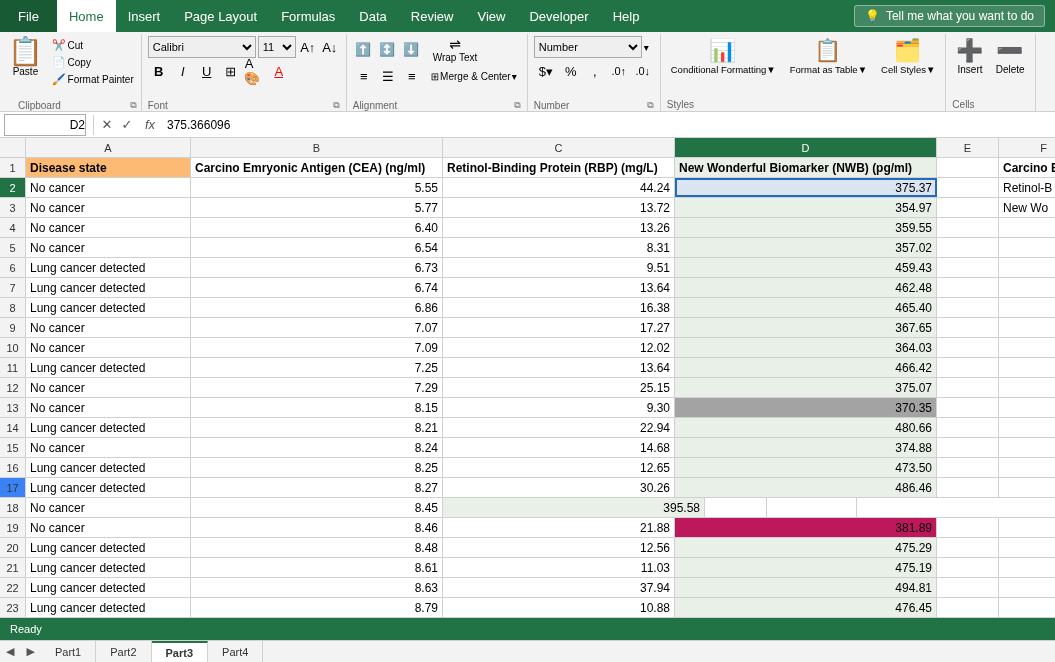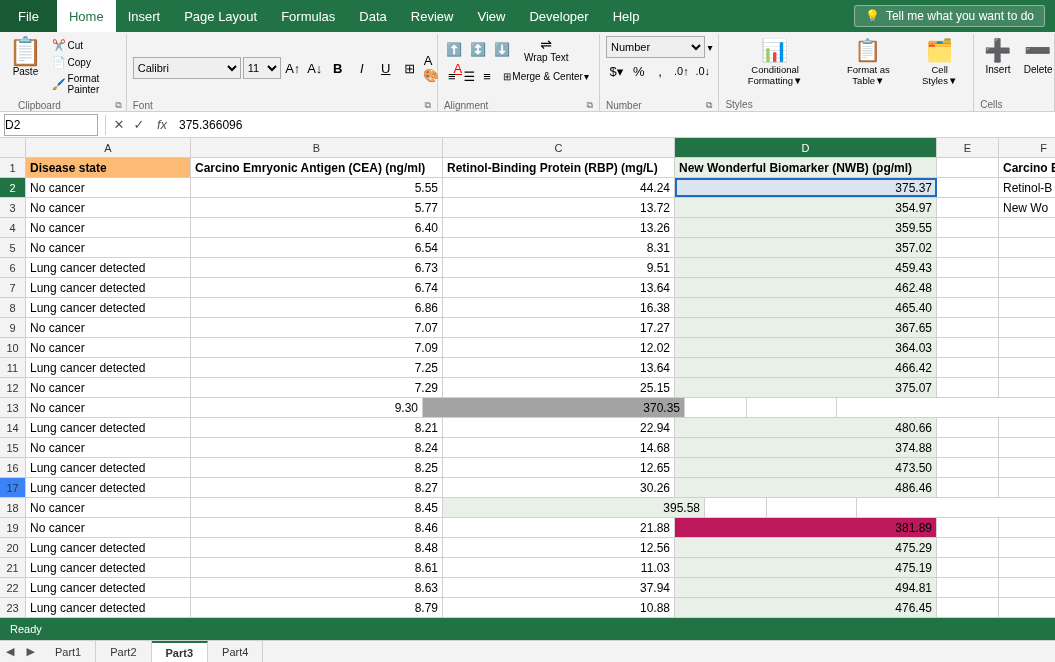--- a/index.html
+++ b/index.html
@@ -52,21 +52,21 @@
         </div>
       </div>
     </div>
     <div style="display:flex;align-items:center;justify-content:space-between;margin-left:14px;">
       <span style="font-size:10px;color:#666;">Clipboard</span>
       <span style="font-size:9px;color:#666;cursor:pointer;">⧉</span>
     </div>
   </div>
 
   <div style="display:flex;flex-direction:column;padding:2px 6px 0 6px;border-right:1px solid #d0d0d0;min-width:160px;">
-    <div style="display:flex;gap:2px;flex:1;">
+    <div style="display:flex;flex-direction:column;gap:2px;flex:1;">
       <div style="display:flex;align-items:center;gap:2px;">
         <select style="width:108px;height:22px;font-size:11px;border:1px solid #aaa;">
           <option>Calibri</option>
         </select>
         <select style="width:38px;height:22px;font-size:11px;border:1px solid #aaa;">
           <option>11</option>
         </select>
         <div style="width:20px;height:20px;display:flex;align-items:center;justify-content:center;border:1px solid transparent;border-radius:2px;cursor:pointer;font-size:13px;">A↑</div>
         <div style="width:20px;height:20px;display:flex;align-items:center;justify-content:center;border:1px solid transparent;border-radius:2px;cursor:pointer;font-size:13px;">A↓</div>
       </div>
@@ -167,21 +167,21 @@
       </div>
     </div>
     <div>
       <span style="font-size:10px;color:#666;">Cells</span>
     </div>
   </div>
 
 </div>
 
 <div style="display:flex;align-items:center;height:26px;background:white;border-bottom:1px solid #d0d0d0;">
-  <input style="width: 94px; height: 22px; border: 1px solid rgb(170, 170, 170); margin: 0px 4px; font-size: 12px; text-align: left;" value="D2">
+  <input style="width: 82px; height: 22px; border: 1px solid rgb(170, 170, 170); margin: 0px 4px; font-size: 12px; text-align: right;" value="D2">
   <div style="width:1px;height:20px;background:#d0d0d0;margin:0 3px;"></div>
   <div style="width:20px;height:20px;display:flex;align-items:center;justify-content:center;font-size:13px;cursor:pointer;color:#555;">✕</div>
   <div style="width:20px;height:20px;display:flex;align-items:center;justify-content:center;font-size:13px;cursor:pointer;color:#555;">✓</div>
   <div style="width:26px;height:20px;display:flex;align-items:center;justify-content:center;font-size:13px;cursor:pointer;color:#555;font-style:italic;">fx</div>
   <input style="flex: 1 1 0%; height: 22px; border: none; outline: none; font-size: 12px; padding: 0px 4px;" value="375.366096">
 </div>
 
 <div style="overflow:hidden;">
 
   <div style="display:flex;background:#f3f3f3;border-bottom:1px solid #d0d0d0;height:20px;">
@@ -299,20 +299,21 @@
         <div style="width: 165px; min-width: 165px; border-right: 1px solid rgb(208, 208, 208); display: flex; align-items: center; padding: 0px 4px; font-size: 12px; overflow: hidden; white-space: nowrap; background: white;">No cancer</div>
         <div style="width: 252px; min-width: 252px; border-right: 1px solid rgb(208, 208, 208); display: flex; align-items: center; padding: 0px 4px; font-size: 12px; overflow: hidden; white-space: nowrap; background: white; justify-content: flex-end;">7.29</div>
         <div style="width: 232px; min-width: 232px; border-right: 1px solid rgb(208, 208, 208); display: flex; align-items: center; padding: 0px 4px; font-size: 12px; overflow: hidden; white-space: nowrap; background: white; justify-content: flex-end;">25.15</div>
         <div style="width: 262px; min-width: 262px; border-right: 1px solid rgb(208, 208, 208); display: flex; align-items: center; padding: 0px 4px; font-size: 12px; overflow: hidden; white-space: nowrap; background: rgb(232, 240, 232); justify-content: flex-end;">375.07</div>
         <div style="width: 62px; min-width: 62px; border-right: 1px solid rgb(208, 208, 208); display: flex; align-items: center; padding: 0px 4px; font-size: 12px; overflow: hidden; white-space: nowrap; background: white;"></div>
         <div style="width: 90px; min-width: 90px; border-right: 1px solid rgb(208, 208, 208); display: flex; align-items: center; padding: 0px 4px; font-size: 12px; overflow: hidden; white-space: nowrap; background: white;"></div>
       </div>
       <div style="display: flex; height: 20px; border-bottom: 1px solid rgb(208, 208, 208);">
         <div style="width: 26px; min-width: 26px; background: rgb(243, 243, 243); color: rgb(51, 51, 51); display: flex; align-items: center; justify-content: center; font-size: 11px; border-right: 1px solid rgb(208, 208, 208); cursor: pointer;">13</div>
         <div style="width: 165px; min-width: 165px; border-right: 1px solid rgb(208, 208, 208); display: flex; align-items: center; padding: 0px 4px; font-size: 12px; overflow: hidden; white-space: nowrap; background: white;">No cancer</div>
+        <div style="width: 252px; min-width: 252px; border-right: 1px solid rgb(208, 208, 208); display: flex; align-items: center; padding: 0px 4px; font-size: 12px; overflow: hidden; white-space: nowrap; background: white; justify-content: flex-end;">8.15</div>
         <div style="width: 232px; min-width: 232px; border-right: 1px solid rgb(208, 208, 208); display: flex; align-items: center; padding: 0px 4px; font-size: 12px; overflow: hidden; white-space: nowrap; background: white; justify-content: flex-end;">9.30</div>
         <div style="width: 262px; min-width: 262px; border-right: 1px solid rgb(208, 208, 208); display: flex; align-items: center; padding: 0px 4px; font-size: 12px; overflow: hidden; white-space: nowrap; background: #a3a3a3; justify-content: flex-end;">370.35</div>
         <div style="width: 62px; min-width: 62px; border-right: 1px solid rgb(208, 208, 208); display: flex; align-items: center; padding: 0px 4px; font-size: 12px; overflow: hidden; white-space: nowrap; background: white;"></div>
         <div style="width: 90px; min-width: 90px; border-right: 1px solid rgb(208, 208, 208); display: flex; align-items: center; padding: 0px 4px; font-size: 12px; overflow: hidden; white-space: nowrap; background: white;"></div>
       </div>
       <div style="display: flex; height: 20px; border-bottom: 1px solid rgb(208, 208, 208);">
         <div style="width: 26px; min-width: 26px; background: rgb(243, 243, 243); color: rgb(51, 51, 51); display: flex; align-items: center; justify-content: center; font-size: 11px; border-right: 1px solid rgb(208, 208, 208); cursor: pointer;">14</div>
         <div style="width: 165px; min-width: 165px; border-right: 1px solid rgb(208, 208, 208); display: flex; align-items: center; padding: 0px 4px; font-size: 12px; overflow: hidden; white-space: nowrap; background: white;">Lung cancer detected</div>
         <div style="width: 252px; min-width: 252px; border-right: 1px solid rgb(208, 208, 208); display: flex; align-items: center; padding: 0px 4px; font-size: 12px; overflow: hidden; white-space: nowrap; background: white; justify-content: flex-end;">8.21</div>
         <div style="width: 232px; min-width: 232px; border-right: 1px solid rgb(208, 208, 208); display: flex; align-items: center; padding: 0px 4px; font-size: 12px; overflow: hidden; white-space: nowrap; background: white; justify-content: flex-end;">22.94</div>

